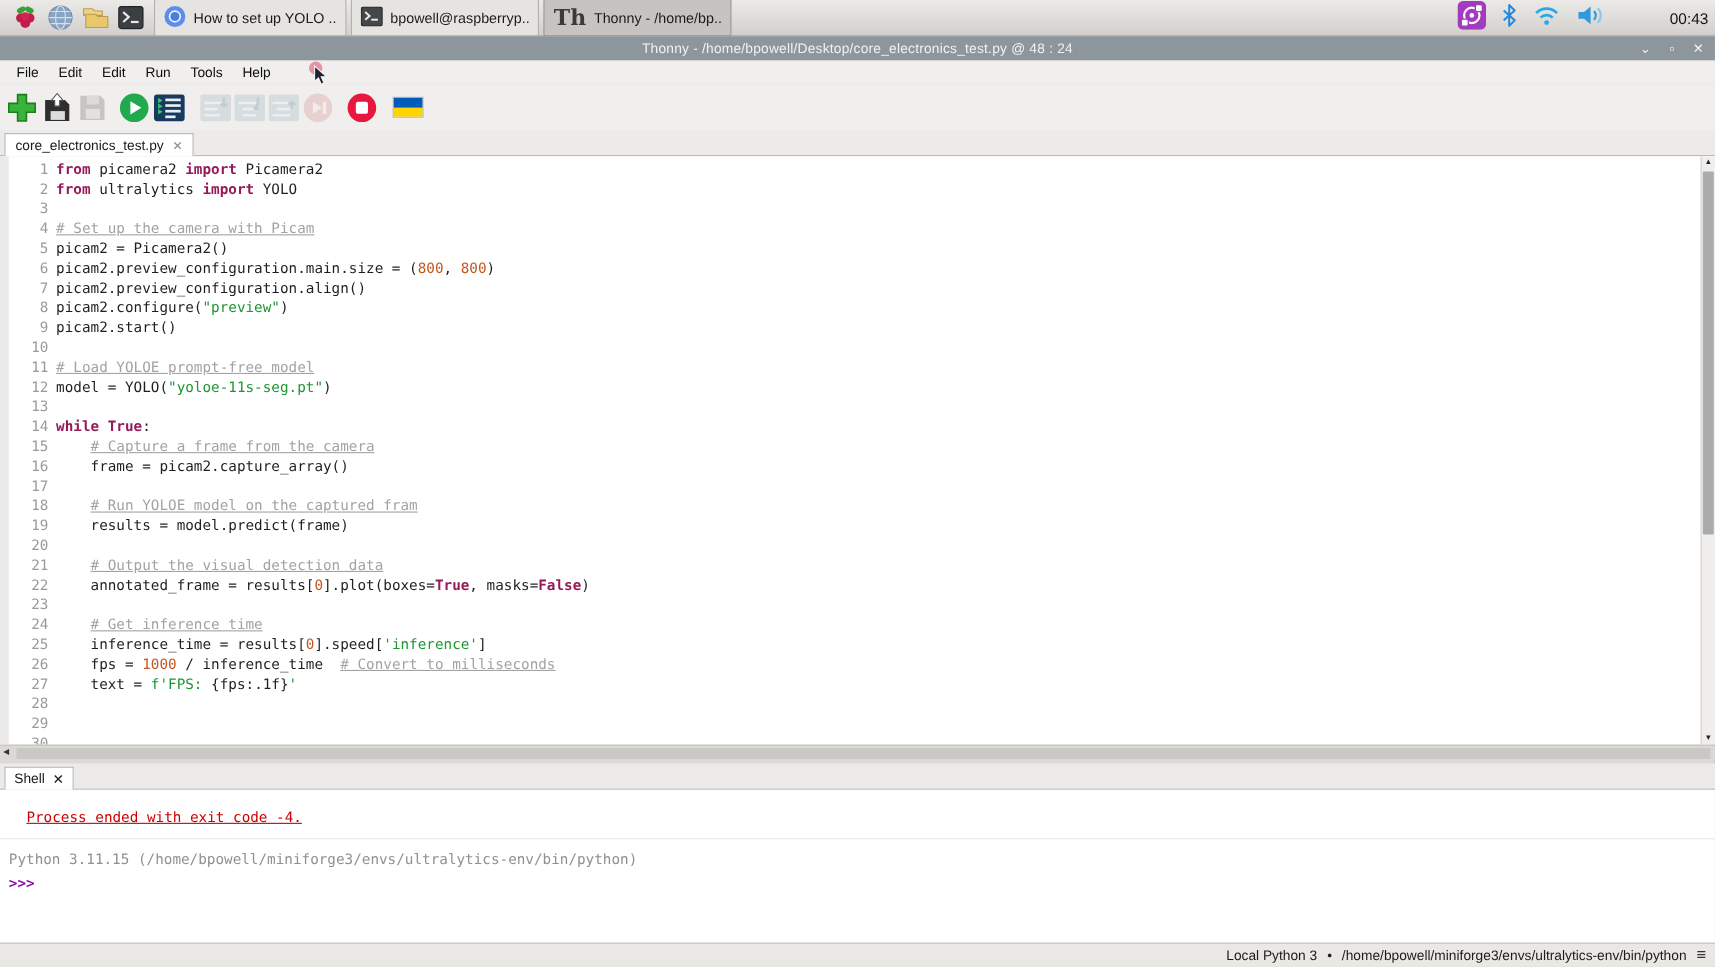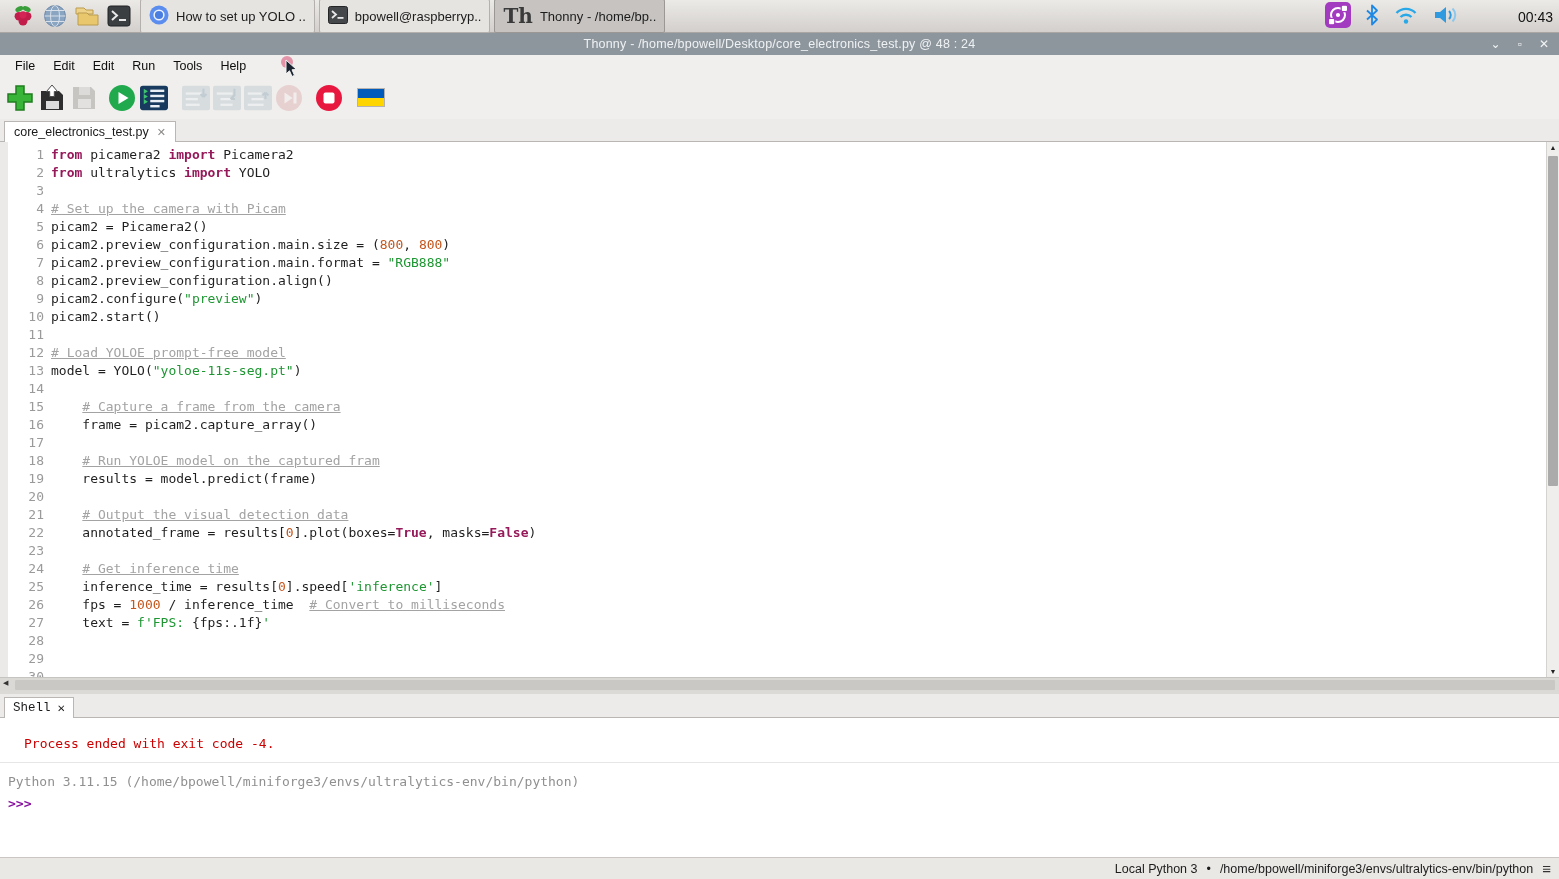--- a/index.html
+++ b/index.html
@@ -64,27 +64,27 @@
   .tk-c{ color:#a3a3a3;text-decoration:underline; } .tk-p{ color:#1f1f1f; }
   .vscroll{ position:absolute; right:0; top:0; width:13px; height:100%; background:#efeeec; border-left:1px solid #d5d3d0; }
   .vscroll .arr{ position:absolute; left:0; width:12px; text-align:center; font-size:7px; color:#222; }
   .vscroll .up{ top:2px; } .vscroll .dn{ bottom:2px; }
   .vthumb{ position:absolute; left:1px; top:14px; width:10px; height:330px; background:#ababab; border-radius:1px; }
   
   .hscroll{ position:absolute; left:0; top:677px; width:1559px; height:14px; background:#dbd9d6; border-top:1px solid #c6c4c1; }
   .hscroll .arr{ position:absolute; left:3px; top:1px; font-size:7px; color:#333; }
   .hthumb{ position:absolute; left:15px; top:2px; right:4px; height:10px; background:#cac8c5; border-radius:1px; }
   
-  .shelltabbar{ position:absolute; left:0; top:694px; width:1559px; height:24px; background:#ecebe9; border-bottom:1px solid #b9b6b3;font-family:Liberation Mono, monospace; }
+  .shelltabbar{ position:absolute; left:0; top:694px; width:1559px; height:24px; background:#ecebe9; border-bottom:1px solid #b9b6b3; }
   .shelltab{
     position:absolute; left:4px; top:3px; height:21px; padding:0 8px; display:flex; align-items:center; gap:7px;
     background:#fff; border:1px solid #b9b6b3; border-bottom:none; font-size:12.5px; color:#1a1a1a;
   }
   .shell{ position:absolute; left:0; top:718px; width:1559px; height:139px; background:#fff; font:13px "DejaVu Sans Mono", monospace; }
-  .shell-error{ position:absolute; left:24px; top:18px; color:#cc0000; }
+  .shell-error{ position:absolute; left:24px; top:18px; color:#cc0000;text-decoration:underline; }
   .shell-sep{ position:absolute; left:0; top:44px; width:100%; border-top:1px solid #e6e6e6; }
   .shell-banner{ position:absolute; left:8px; top:56px; color:#909090; }
   .shell-prompt{ position:absolute; left:8px; top:78px; color:#8912a1; font-weight:bold; }
   
   .statusbar{
     position:absolute; left:0; top:857px; width:1559px; height:22px; background:#eae8e5; border-top:1px solid #c9c6c3;
     display:flex; align-items:center; justify-content:flex-end; gap:9px; padding-right:8px; font-size:12.5px; color:#1c1c1c;
   }
   .statusbar .burger{ font-size:15px; color:#333; }
   
@@ -332,28 +332,28 @@
         <div class="lnum">29</div>
         <div class="lnum">30</div>
       </div>
     <div class="codecol">
         <div class="cline"><span class="tk-k">from</span><span class="tk-p"> picamera2 </span><span class="tk-k">import</span><span class="tk-p"> Picamera2</span></div>
         <div class="cline"><span class="tk-k">from</span><span class="tk-p"> ultralytics </span><span class="tk-k">import</span><span class="tk-p"> YOLO</span></div>
         <div class="cline"></div>
         <div class="cline"><span class="tk-c"># Set up the camera with Picam</span></div>
         <div class="cline"><span class="tk-p">picam2 = Picamera2()</span></div>
         <div class="cline"><span class="tk-p">picam2.preview_configuration.main.size = (</span><span class="tk-n">800</span><span class="tk-p">, </span><span class="tk-n">800</span><span class="tk-p">)</span></div>
-        <div class="cline"><span class="tk-p">picam2.preview_configuration.main.format = </span><span class="tk-s">"RGB888"</span></div>
         <div class="cline"><span class="tk-p">picam2.preview_configuration.align()</span></div>
         <div class="cline"><span class="tk-p">picam2.configure(</span><span class="tk-s">"preview"</span><span class="tk-p">)</span></div>
         <div class="cline"><span class="tk-p">picam2.start()</span></div>
         <div class="cline"></div>
         <div class="cline"><span class="tk-c"># Load YOLOE prompt-free model</span></div>
         <div class="cline"><span class="tk-p">model = YOLO(</span><span class="tk-s">"yoloe-11s-seg.pt"</span><span class="tk-p">)</span></div>
         <div class="cline"></div>
+        <div class="cline"><span class="tk-k">while</span><span class="tk-p"> </span><span class="tk-k">True</span><span class="tk-p">:</span></div>
         <div class="cline"><span class="tk-p">    </span><span class="tk-c"># Capture a frame from the camera</span></div>
         <div class="cline"><span class="tk-p">    frame = picam2.capture_array()</span></div>
         <div class="cline"></div>
         <div class="cline"><span class="tk-p">    </span><span class="tk-c"># Run YOLOE model on the captured fram</span></div>
         <div class="cline"><span class="tk-p">    results = model.predict(frame)</span></div>
         <div class="cline"></div>
         <div class="cline"><span class="tk-p">    </span><span class="tk-c"># Output the visual detection data</span></div>
         <div class="cline"><span class="tk-p">    annotated_frame = results[</span><span class="tk-n">0</span><span class="tk-p">].plot(boxes=</span><span class="tk-k">True</span><span class="tk-p">, masks=</span><span class="tk-k">False</span><span class="tk-p">)</span></div>
         <div class="cline"></div>
         <div class="cline"><span class="tk-p">    </span><span class="tk-c"># Get inference time</span></div>

